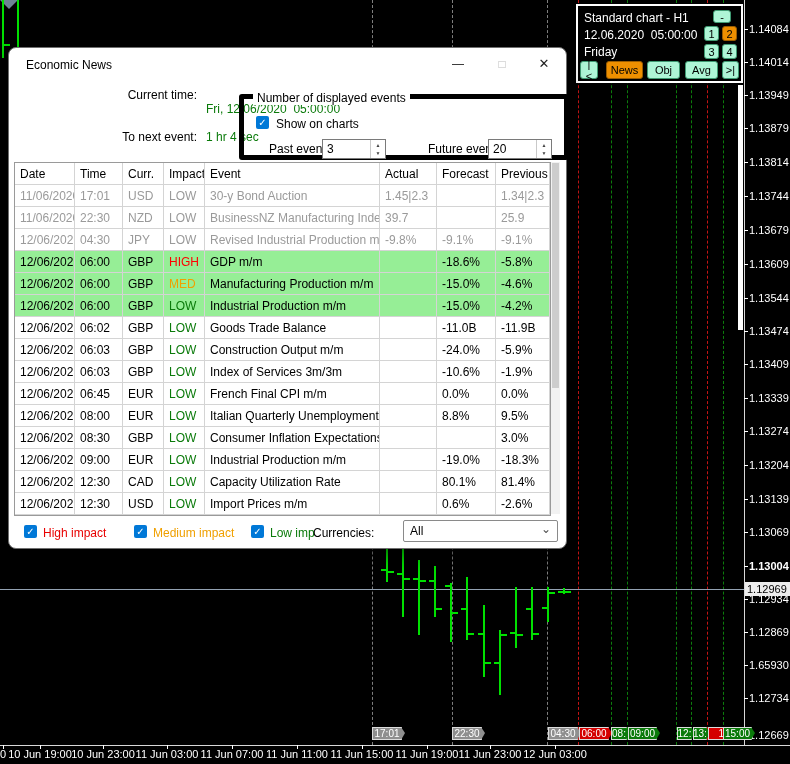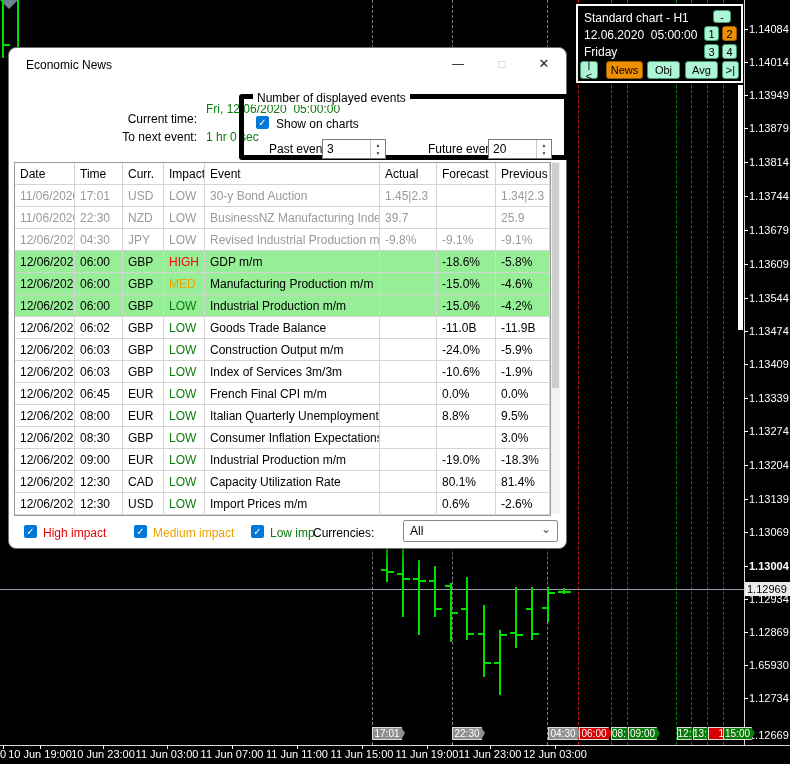--- a/index.html
+++ b/index.html
@@ -223,24 +223,24 @@
   <button class="pbtn" style="left:107px;top:55px;width:33px;height:18px">Avg</button>
   <button class="pbtn" style="left:144px;top:55px;width:17px;height:18px">&gt;|</button>
 </div>
 
 <div class="dialog">
   <div class="dlg-title">Economic News</div>
   <div class="dlg-btn btn-min">—</div>
   <div class="dlg-btn btn-max">□</div>
   <div class="dlg-btn btn-close">✕</div>
 
-  <div class="lbl lbl-right" style="left:28px;top:64px">Current time:</div>
+  <div class="lbl lbl-right" style="left:28px;top:40px">Current time:</div>
   <div class="green-val" style="left:197px;top:54px">Fri, 12/06/2020  05:00:00</div>
   <div class="lbl lbl-right" style="left:28px;top:82px">To next event:</div>
-  <div class="green-val" style="left:197px;top:82px">1 hr 0 sec</div>
+  <div class="green-val" style="left:197px;top:82px">1 hr 4 sec</div>
 
   <div class="groupbox">
     <div class="gb-label">Number of displayed events</div>
     <span class="cb" style="left:12px;top:17px"><span style="position:static">✓</span></span>
     <div class="lbl" style="left:32px;top:18px">Show on charts</div>
     <div class="lbl" style="left:25px;top:43px">Past events:</div>
     <div class="spin" style="left:78px;top:40px">
       <div class="spin-val">3</div>
       <div class="spin-arrows">
           <span>▲</span>

